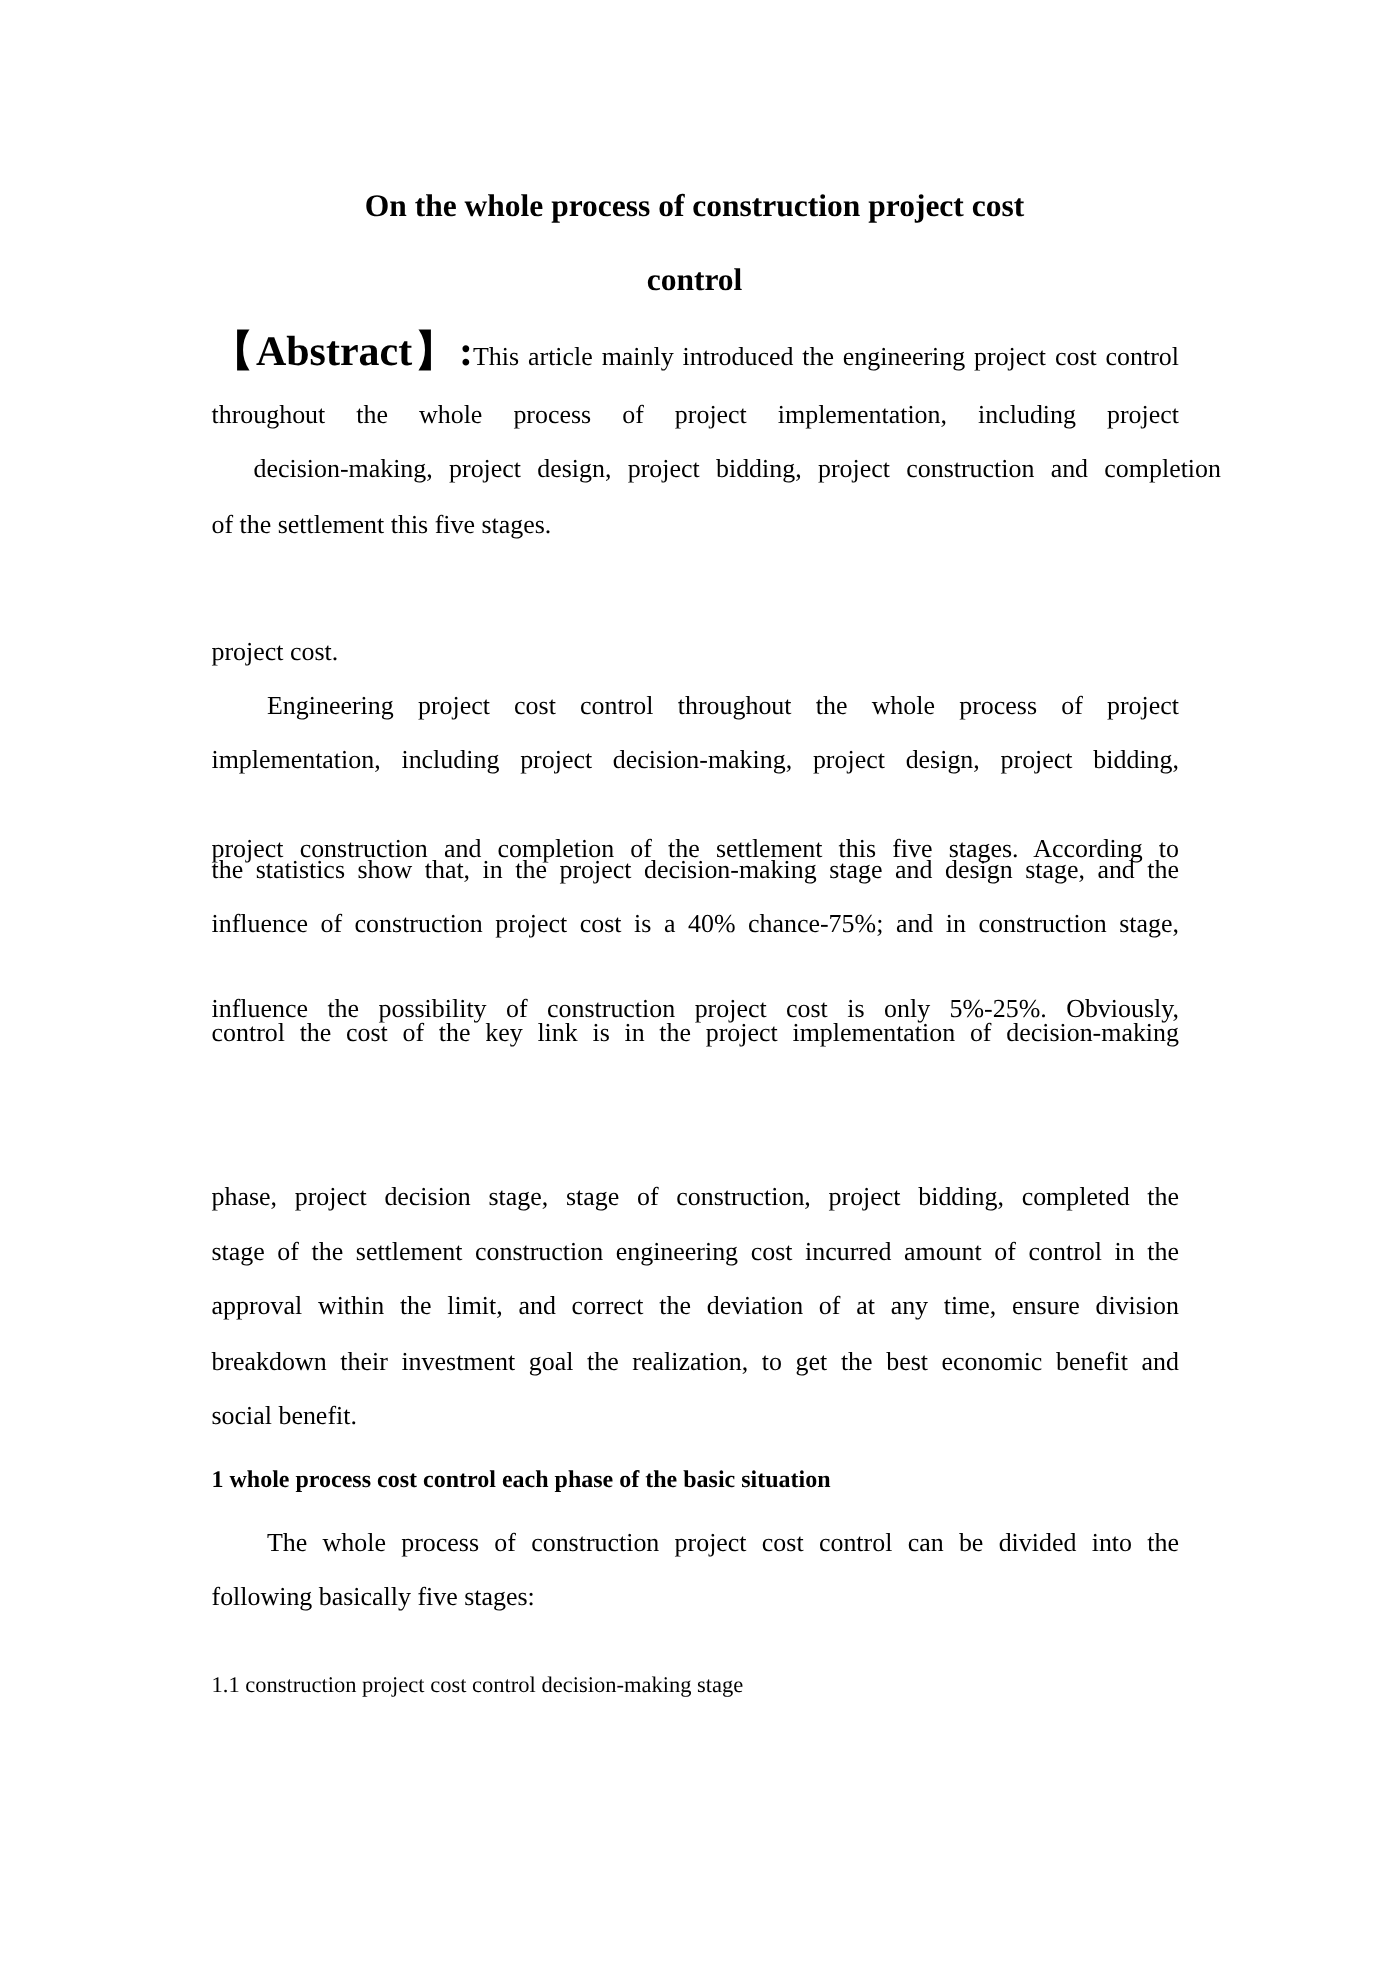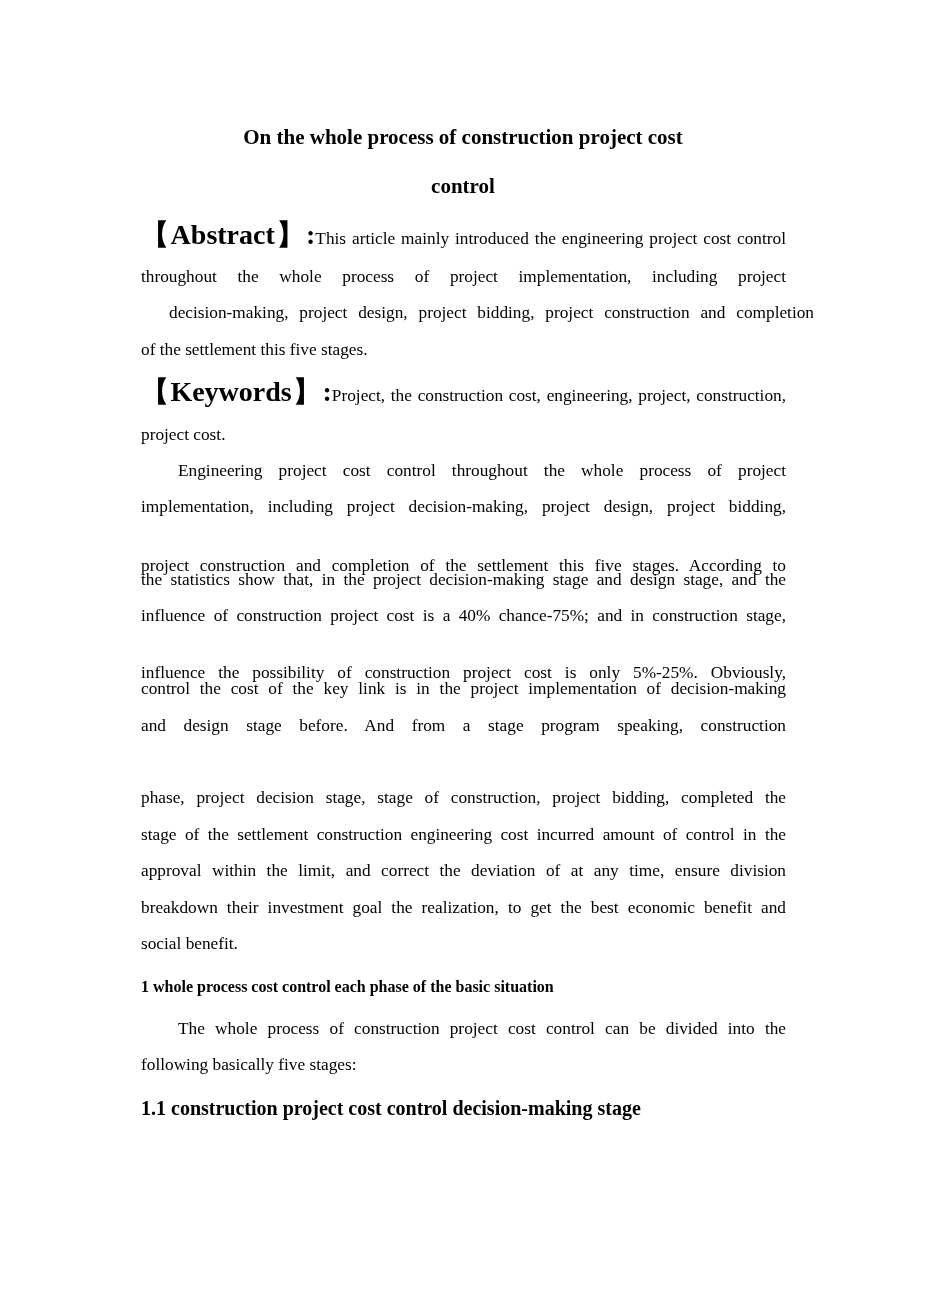--- a/index.html
+++ b/index.html
@@ -6,51 +6,47 @@
   body { width: 926px; height: 1309px; position: relative; overflow: hidden;
          font-family: "Liberation Serif", "DejaVu Serif", serif; color: #000; }
   .page { position: absolute; left: 0; top: 0; width: 926px; height: 1309px; background: #fff; }
   .title { position: absolute; left: 140px; width: 646px; text-align: center;
            font-weight: bold; font-size: 21px; line-height: 30px; }
   .line { position: absolute; left: 141px; width: 645px; font-size: 17.3px; line-height: 22px;
           white-space: nowrap; }
   .j { text-align: justify; text-align-last: justify; }
   .label { font-weight: bold; font-size: 28px; }
   .h1 { position: absolute; left: 141px; font-weight: bold; font-size: 16px; line-height: 26px; white-space: nowrap; }
-  .h2 { position: absolute; left: 141px; font-weight: bold; font-size: 20px; line-height: 24px; white-space: nowrap; }
+  .h2 { position: absolute; left: 141px; font-weight: normal; font-size: 15px; line-height: 24px; white-space: nowrap; margin-top: 16px; }
   .indent { padding-left: 37px; box-sizing: border-box; }
 </style>
 </head>
 <body>
 
 <div class="page">
 
   <div class="title" style="top:122px;">On the whole process of construction project cost</div>
   <div class="title" style="top:171px;">control</div>
 
   <div class="line j" style="top:224px;">
     <span class="label">【Abstract】:</span><span>This article mainly introduced the engineering project cost control</span>
   </div>
   <div class="line j" style="top:266px;">throughout the whole process of project implementation, including project</div>
   <div class="line j" style="top:302px;margin-left:28px;">decision-making, project design, project bidding, project construction and completion</div>
   <div class="line" style="top:339px;">of the settlement this five stages.</div>
 
-  <div class="line j" style="top:381px;">
-    <span class="label">【Keywords】:</span><span>Project, the construction cost, engineering, project, construction,</span>
-  </div>
   <div class="line" style="top:424px;">project cost.</div>
 
   <div class="line j indent" style="top:460px;">Engineering project cost control throughout the whole process of project</div>
   <div class="line j" style="top:496px;">implementation, including project decision-making, project design, project bidding,</div>
   <div class="line j" style="top:533px;margin-top:22px;">project construction and completion of the settlement this five stages. According to</div>
   <div class="line j" style="top:569px;">the statistics show that, in the project decision-making stage and design stage, and the</div>
   <div class="line j" style="top:605px;">influence of construction project cost is a 40% chance-75%; and in construction stage,</div>
   <div class="line j" style="top:662px;">influence the possibility of construction project cost is only 5%-25%. Obviously,</div>
   <div class="line j" style="top:678px;">control the cost of the key link is in the project implementation of decision-making</div>
-  <div class="line j" style="top:715px;">and design stage before. And from a stage program speaking, construction</div>
   <div class="line j" style="top:787px;">phase, project decision stage, stage of construction, project bidding, completed the</div>
   <div class="line j" style="top:824px;">stage of the settlement construction engineering cost incurred amount of control in the</div>
   <div class="line j" style="top:860px;">approval within the limit, and correct the deviation of at any time, ensure division</div>
   <div class="line j" style="top:897px;">breakdown their investment goal the realization, to get the best economic benefit and</div>
   <div class="line" style="top:933px;">social benefit.</div>
 
   <div class="h1" style="top:974px;">1 whole process cost control each phase of the basic situation</div>
   <div class="line" style="top:1054px;">following basically five stages:</div>
   <div class="line j indent" style="top:1018px;">The whole process of construction project cost control can be divided into the</div>
 

